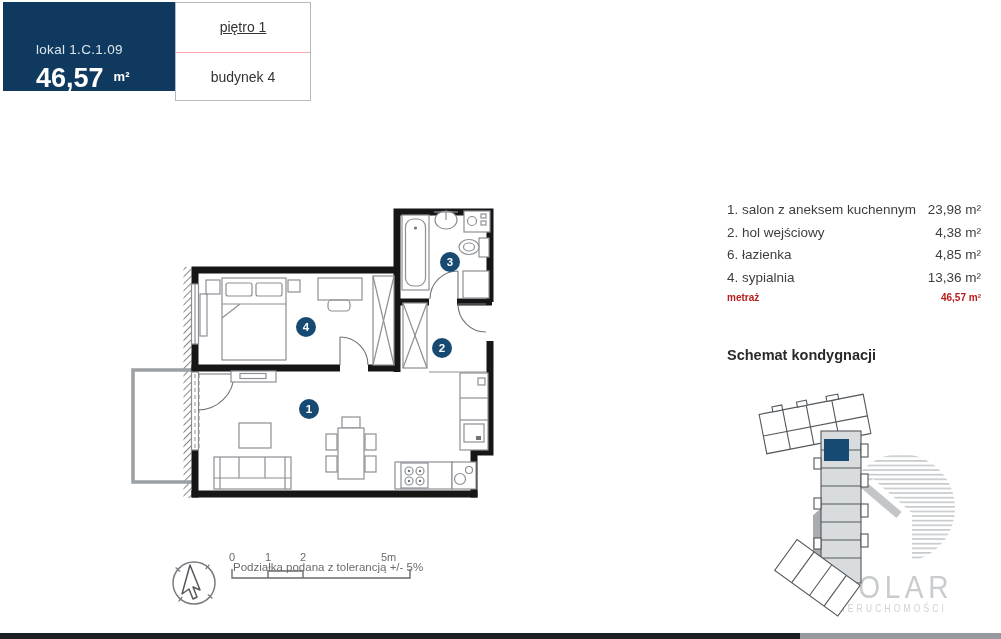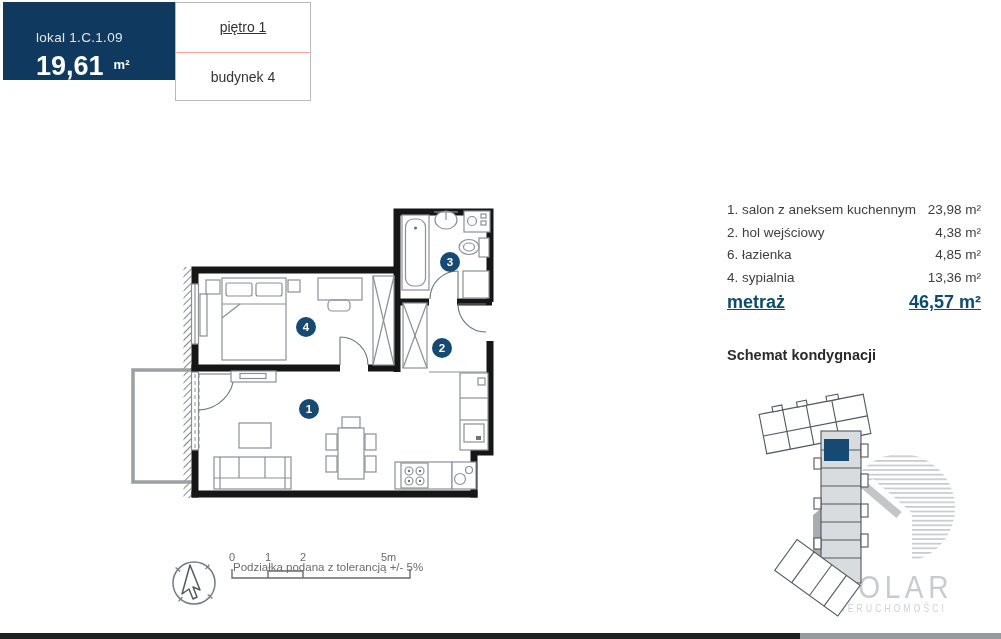--- a/index.html
+++ b/index.html
@@ -1,36 +1,36 @@
 <!DOCTYPE html>
 <html style="--navy: #10395f; --marker: #174a72; --wall: #161616; --furniture: #8c9094; --balcony: #9ba0a4; --schematic-fill: #d9dcdf; --watermark-gray: #c9ccce;"><head>
 <meta charset="utf-8">
 <style>
   html,body{margin:0;padding:0;background:#fff;}
   .page{position:relative;width:1001px;height:639px;background:#fff;overflow:hidden;
         font-family:"Liberation Sans",sans-serif;}
   .abs{position:absolute;}
 
   
-  .hdr-navy{left:3px;top:2px;width:172px;height:78px;background:var(--navy,#10395f);
-            color:#fff;box-sizing:border-box;padding:28px 0 0 33px;}
+  .hdr-navy{left:3px;top:2px;width:172px;height:89px;background:var(--navy,#10395f);
+            color:#fff;box-sizing:border-box;padding:40px 0 0 33px;}
   .hdr-unit{font-size:13.5px;color:#dde6ee;letter-spacing:.3px;}
   .hdr-area{margin-top:6px;font-size:27px;font-weight:bold;color:#fff;}
   .hdr-area .unit{font-size:13px;font-weight:bold;vertical-align:6px;margin-left:10px;}
   .hdr-boxes{left:175px;top:2px;width:136px;height:99px;background:#fff;
              border:1px solid #b7babd;box-sizing:border-box;}
   .hdr-box{height:48.5px;display:flex;align-items:center;justify-content:center;
            font-size:14px;color:#333;}
   .hdr-box:first-child{border-bottom:1px solid #fca5a5;text-decoration:underline;}
 
   
   .legend{left:727px;top:202px;width:254px;color:#3e3e3e;font-size:13.5px;}
   .legend-row{display:flex;justify-content:space-between;align-items:baseline;height:22.6px;}
   .legend-row .val{white-space:nowrap;}
-  .legend-total{font-weight:bold;color:#0c4a6e;font-size:18px;text-decoration:underline;}
+  .legend-total{font-weight:bold;color:#b91c1c;font-size:10px;}
 
   .schemat-title{left:727px;top:347px;font-size:14.5px;font-weight:bold;color:#2a2a2a;}
 
   
   .tick{font-size:11px;color:#6b6b6b;}
   .scale-note{left:233px;top:561px;font-size:11.5px;color:#6b6b6b;}
 
   
   .bar-dark{left:0;top:633px;width:800px;height:6px;background:#1d2023;}
   .bar-light{left:800px;top:633px;width:201px;height:6px;background:#96999d;}
@@ -284,21 +284,21 @@
       <polygon points="190,565 182,594 189,589 193,599 197,597 193,587 200,590" fill="#fff" stroke="#55595d" stroke-width="1.5" stroke-linejoin="round"></polygon>
     </g>
 
     <g>
       <path d="M232,569 V578 H410 V569 M268,578 V571 H303 V578" stroke="#6b6b6b" stroke-width="1.4" fill="none"></path>
     </g>
   </svg>
 
   <div class="abs hdr-navy">
     <div class="hdr-unit">lokal 1.C.1.09</div>
-    <div class="hdr-area"><span>19,61</span><span class="unit">m²</span></div>
+    <div class="hdr-area"><span>46,57</span><span class="unit">m²</span></div>
   </div>
   <div class="abs hdr-boxes">
     <div class="hdr-box">piętro 1</div>
     <div class="hdr-box">budynek 4</div>
   </div>
 
   <div class="abs legend">
     <div class="legend-row">
       <span>1. salon z aneksem kuchennym</span>
       <span class="val">23,98 m²</span>

